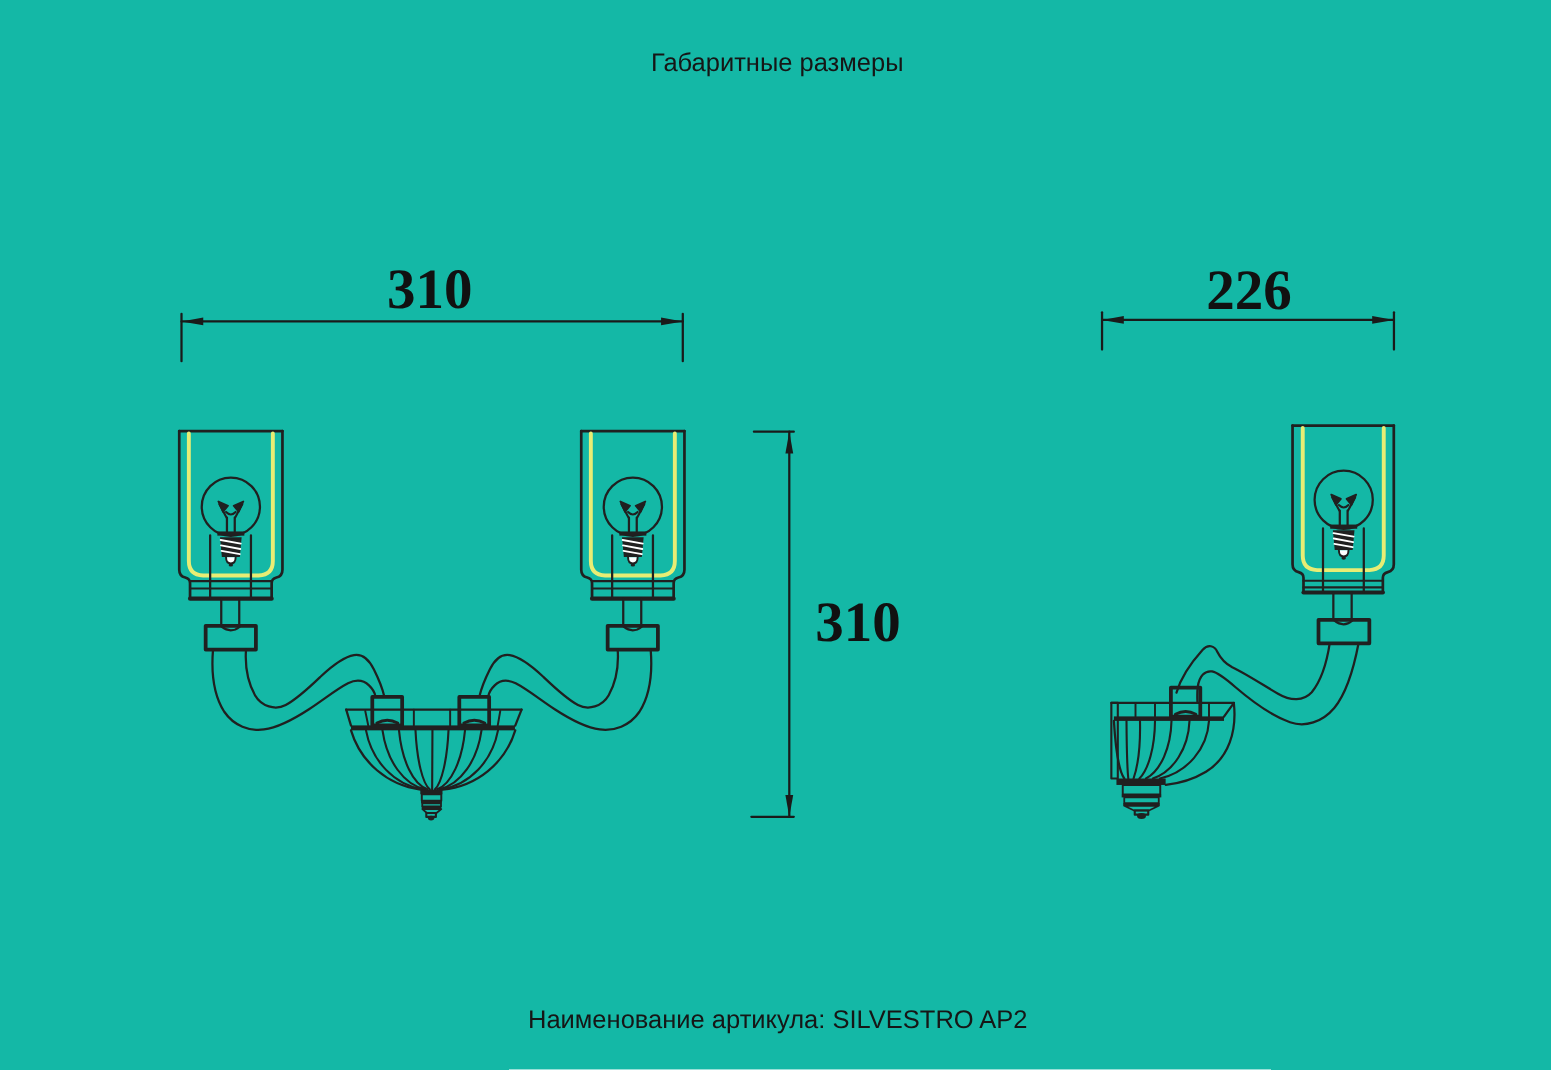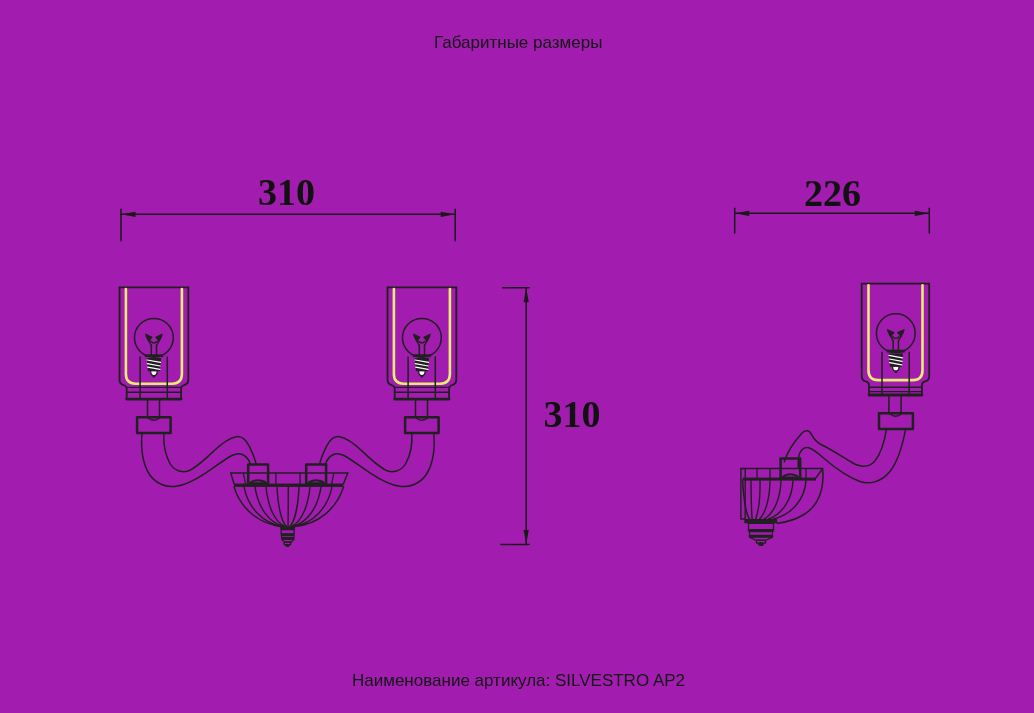--- a/index.html
+++ b/index.html
@@ -1,16 +1,16 @@
 <!DOCTYPE html>
 <html><head>
 <meta charset="utf-8">
 <style>
 html,body{margin:0;padding:0;background:#ffffff;}
-.page{position:relative;width:1034px;height:713px;background:#a21caf;overflow:hidden;
+.page{position:relative;width:1034px;height:713px;background:#14b8a6;overflow:hidden;
   font-family:"Liberation Sans",sans-serif;}
 svg{position:absolute;left:0;top:0;}
 </style>
 </head>
 <body>
 <div class="page">
 <svg width="1034" height="713" viewBox="0 0 1034 713" fill="none" stroke-linecap="round" stroke-linejoin="round">
 <defs>
 
 <g id="shadeF">

